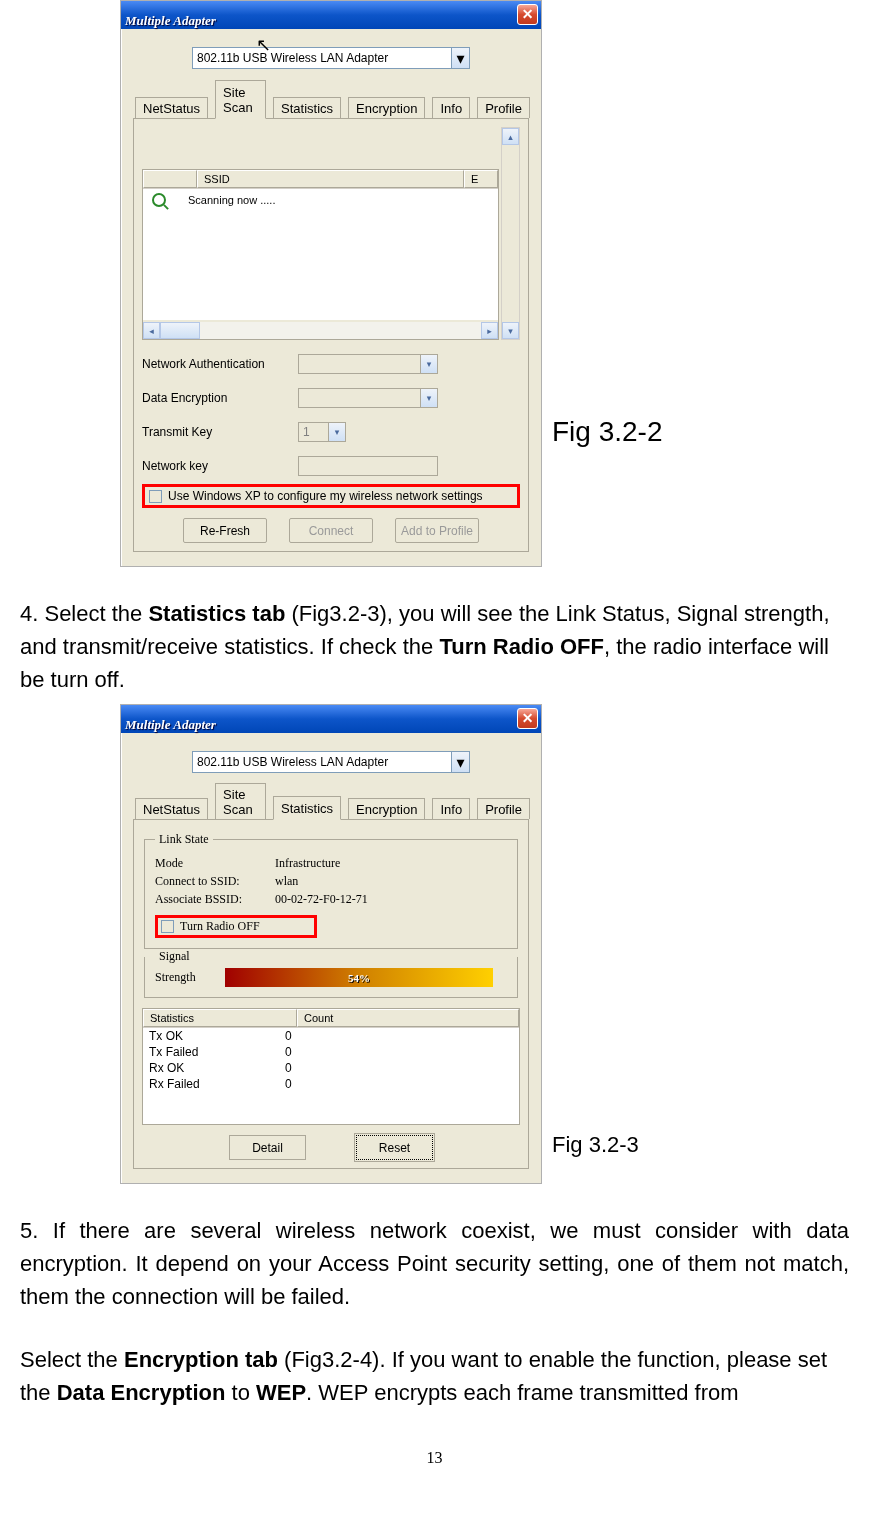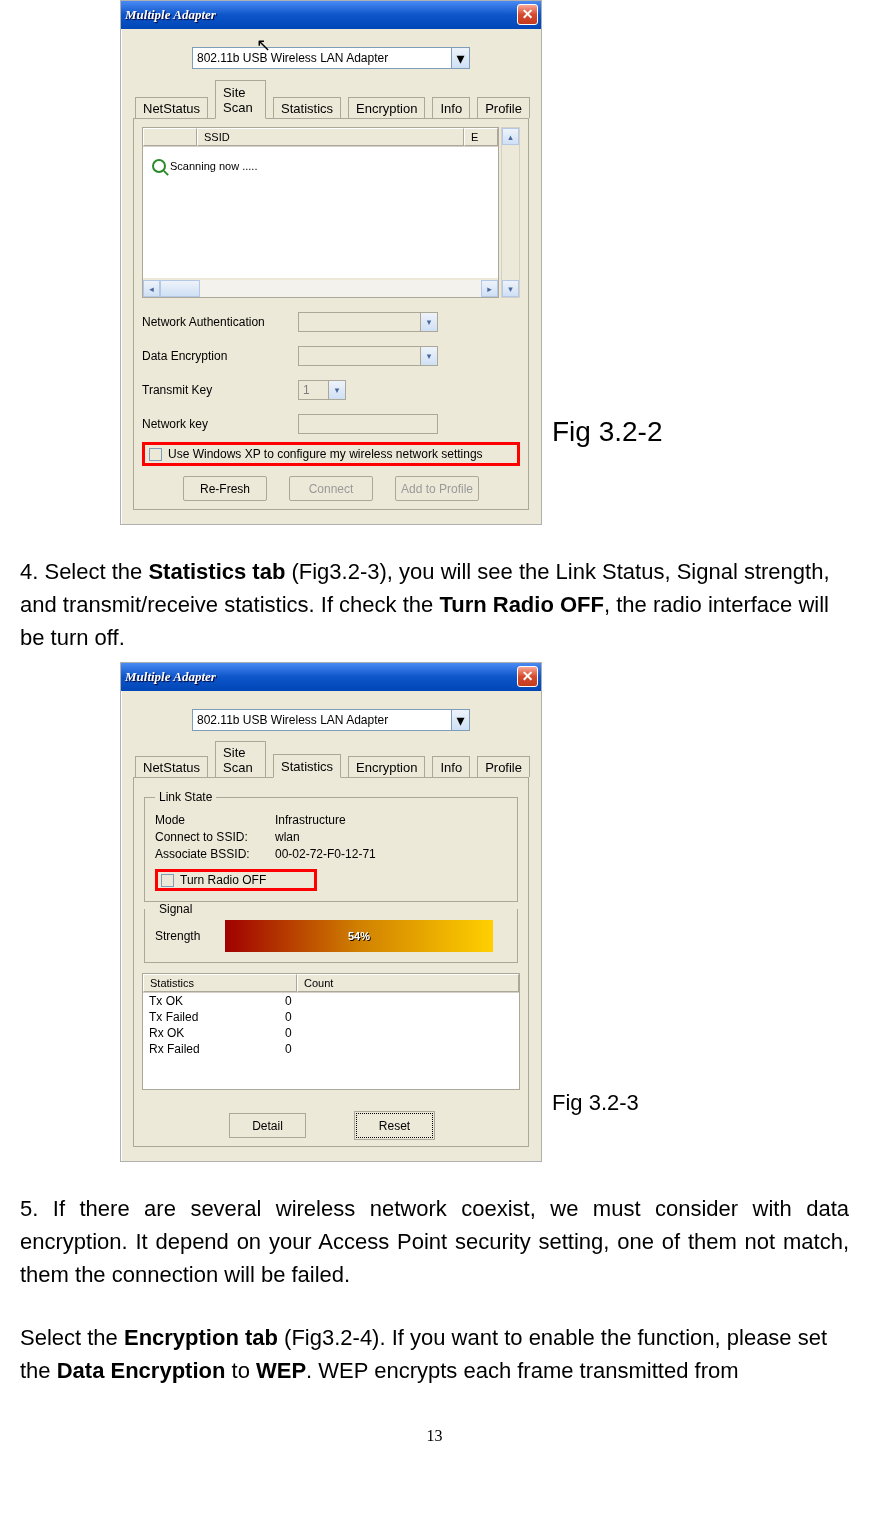--- a/index.html
+++ b/index.html
@@ -20,21 +20,21 @@
     width: 420px;
     background: #ece9d8;
     border: 1px solid #b0b0b0;
     box-shadow: 1px 1px 0 #fff inset;
     margin-left: 120px;
   }
   .titlebar {
     height: 28px;
     background: linear-gradient(to bottom, #4a8af4 0%, #0d55c9 50%, #0046b7 100%);
     display: flex;
-    align-items: center;
+    align-items: flex-end;
     padding: 0 4px;
     position: relative;
   }
   .titlebar-text {
     color: #fff;
     font-weight: bold;
     font-size: 13px;
     font-style: italic;
     font-family: "Times New Roman", serif;
     text-shadow: 1px 1px 1px #003;
@@ -118,20 +118,21 @@
     background: #ece9d8;
   }
   .sitescan-area {
     display: flex;
     gap: 2px;
   }
   .list-box {
     flex: 1;
     border: 1px solid #aca899;
     background: #ece9d8;
+    margin-top: 42px;
   }
   .list-header {
     display: flex;
     background: #ece9d8;
     border-bottom: 1px solid #d4d0c8;
     font-size: 11px;
   }
   .list-header > div {
     padding: 2px 6px;
     border: 1px solid #fff;
@@ -168,23 +169,23 @@
     background:#ece9d8;
     display:flex;
     margin-top:2px;
   }
   .scroll-h .scroll-btn{height:100%;width:17px;}
   .scroll-h .thumb{width:40px;background:linear-gradient(to bottom,#eef3fa,#cfe0f5);border:1px solid #b4c7e7;box-sizing:border-box;}
   .scroll-h .track{flex:1;background:#f3f2ec;}
   .scanning {
     display:flex;
     align-items:center;
-    gap:4px;
+    gap:22px;
     font-size:11px;
-    padding:12px 8px;
+    padding:4px 8px;
   }
   .mag-icon{
     width:14px;height:14px;
     border:2px solid #2a8a2a;border-radius:50%;
     position:relative;
     box-sizing:border-box;
   }
   .mag-icon::after{content:"";position:absolute;width:6px;height:2px;background:#2a8a2a;bottom:-3px;right:-5px;transform:rotate(45deg);}
   .field-row {
     display:flex;
@@ -220,33 +221,33 @@
   .fig1-wrap{position:relative;}
   .fig1-caption{position:absolute;left:552px;top:416px;font-size:28px;}
   .fig2-wrap{position:relative;margin-top:8px;}
   .fig2-caption{position:absolute;left:552px;top:428px;font-size:22px;}
   .cursor-arrow{
     position:absolute;top:33px;left:135px;
     width:0;height:0;color:#000;
     font-size:18px;
     z-index:5;
   }
-  .fieldset{border:1px solid #aca899;padding:6px 24px 10px 10px;margin-top:4px;}
+  .fieldset{border:1px solid #aca899;padding:6px 24px 10px 10px;margin-top:4px;font-family:Liberation Serif, serif;}
   .fieldset legend{font-size:12px;padding:0 4px;}
   .link-row{font-size:12px;display:flex;margin-top:3px;}
   .link-row .lk{width:120px;}
-  .signal-bar{flex:1;height:32px;background:linear-gradient(to right,#a00000 0%,#d08000 50%,#ffd000 100%);position:relative;display:flex;align-items:center;justify-content:center;color:#fff;font-size:11px;font-weight:bold;text-shadow:1px 1px #000;}
+  .signal-bar{flex:1;height:19px;background:linear-gradient(to right,#a00000 0%,#d08000 50%,#ffd000 100%);position:relative;display:flex;align-items:center;justify-content:center;color:#fff;font-size:11px;font-weight:bold;text-shadow:1px 1px #000;}
   .signal-wrap{display:flex;align-items:center;gap:10px;font-size:12px;margin-top:4px;}
   .stats-box{background:#fff;border:1px solid #aca899;margin-top:10px;}
   .stats-header{display:flex;font-size:11px;border-bottom:1px solid #d4d0c8;}
   .stats-header > div{padding:2px 6px;border:1px solid #fff;border-right:1px solid #aca899;border-bottom:1px solid #aca899;background:#ece9d8;}
   .stats-body{font-size:12px;}
   .stats-body .row{display:flex;padding:1px 6px;}
   .stats-body .row .c1{width:136px;}
-  .btn-row2{display:flex;gap:50px;justify-content:center;margin-top:23px;}
+  .btn-row2{display:flex;gap:50px;justify-content:center;margin-top:10px;}
   .btn2{min-width:75px;height:23px;border:1px solid #aca899;background:#ece9d8;font-size:12px;display:flex;align-items:center;justify-content:center;cursor:pointer;}
   .btn2.dotted{border:1px dotted #000;outline:1px solid #aca899;outline-offset:1px;}
   .page-number{text-align:center;font-size:16px;margin-top:40px;font-family:"Times New Roman",serif;}
   b{font-weight:bold;margin-top:16px;}
 </style>
 </head>
 <body>
 
 <div class="page">
 

